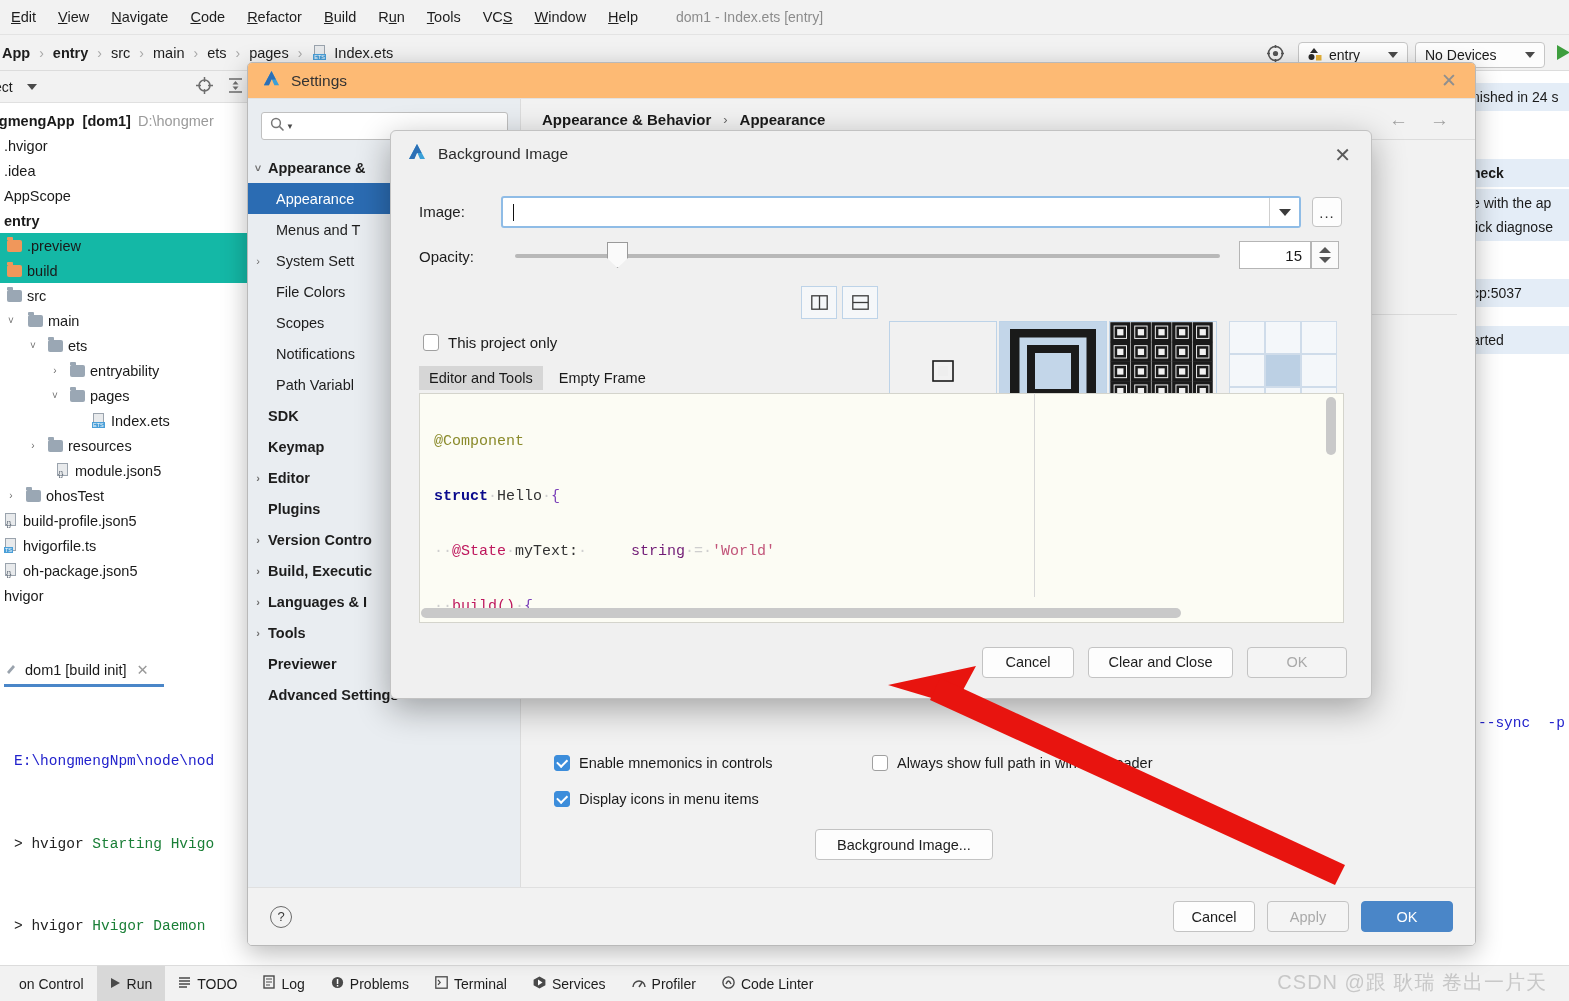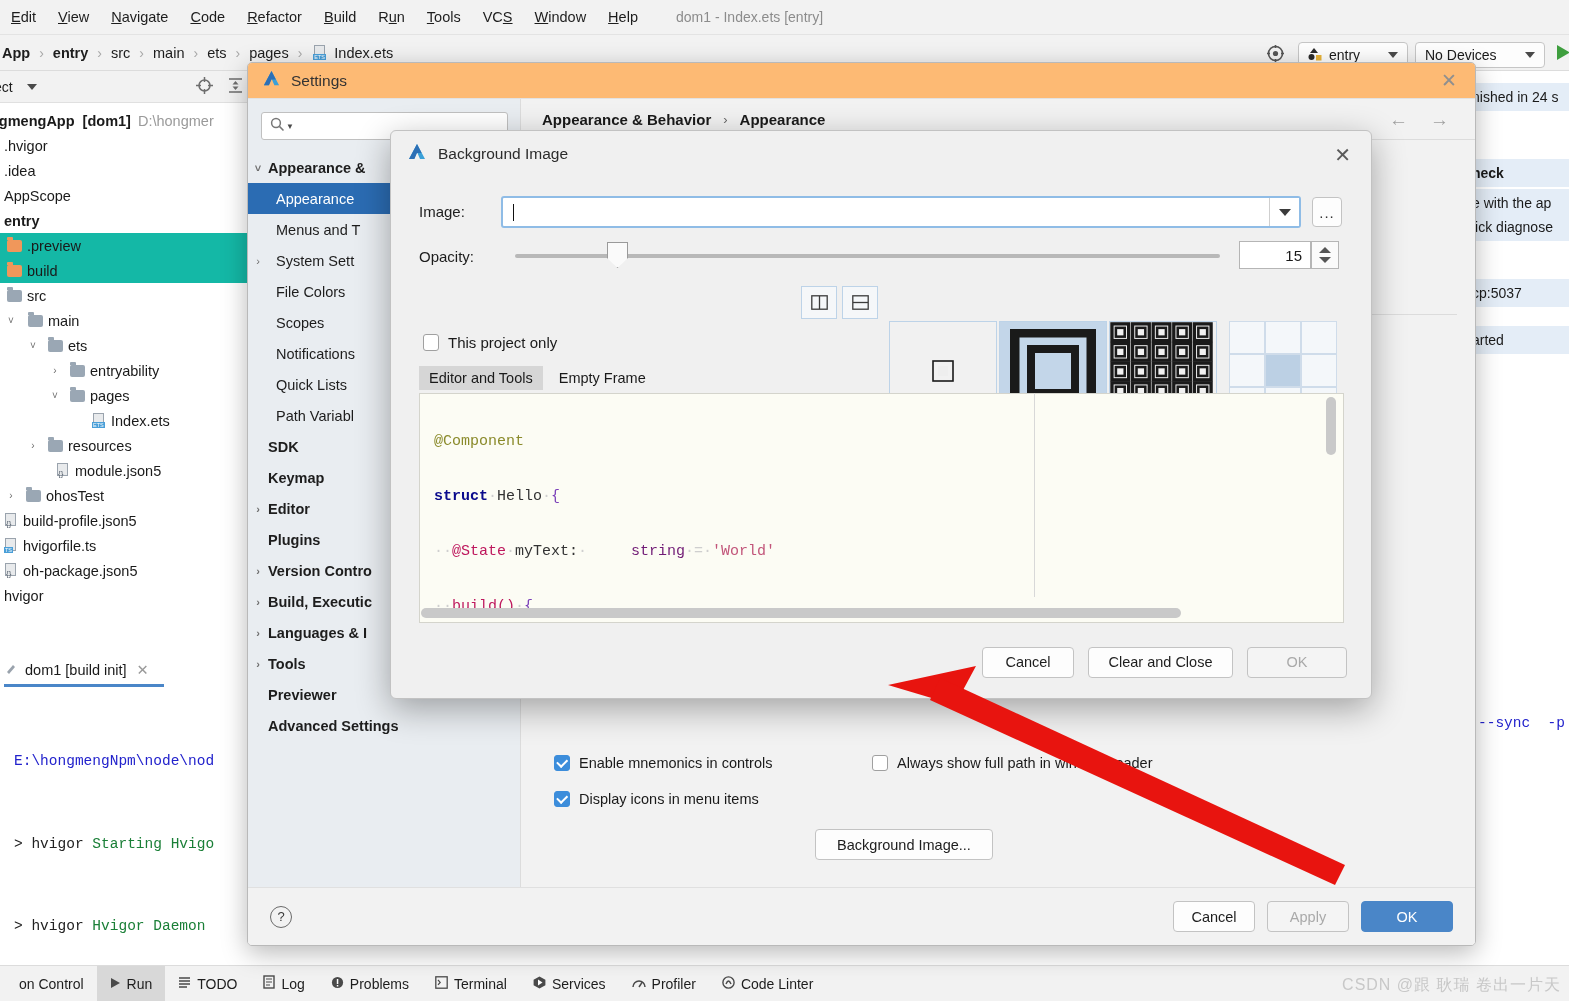--- a/index.html
+++ b/index.html
@@ -93,21 +93,21 @@
   .c-black { color:#222; }
   #consoleR { position:absolute; left:1478px; top:60px; font-family:"Liberation Mono", monospace; font-size:14.5px; color:#2222cc; white-space:pre; }
 
   
   #statusbar {
     position:absolute; left:0; bottom:0; width:1569px; height:36px; background:#f2f2f2;
     border-top:1px solid #dcdcdc; display:flex; align-items:center;
   }
   .sb-item { display:flex; align-items:center; gap:6px; height:36px; padding:0 13px; font-size:14px; color:#1d1d1d; }
   .sb-item.active { background:#d8d8d8; }
-  #watermark { position:absolute; right:8px; bottom:5px; font-size:16px; color:#c8c8c8; letter-spacing:1px;margin-top:6px; }
+  #watermark { position:absolute; right:22px; bottom:5px; font-size:20px; color:#c8c8c8; letter-spacing:1px;margin-top:6px; }
 
   
   #notifs { position:absolute; right:0; top:71px; width:112px; bottom:346px; background:#fff; border-left:1px solid #d6d6d6; overflow:hidden; }
   #notifscroll { position:absolute; left:0; top:0; width:10px; bottom:0; background:#ececec; }
   .ncard { position:absolute; left:10px; width:110px; background:#e4edf7; font-size:14px; color:#1a1a1a; padding:6px 4px; white-space:nowrap; }
 
   
   #settings {
     position:absolute; left:247px; top:62px; width:1229px; height:884px;
     background:#f2f2f2; border:1px solid #b9b9b9; border-radius:5px;
@@ -608,24 +608,20 @@
           <span class="ar"></span>
           <span style="padding-left:8px">File Colors</span>
         </div>
       <div class="navrow">
           <span class="ar"></span>
           <span style="padding-left:8px">Scopes</span>
         </div>
       <div class="navrow">
           <span class="ar"></span>
           <span style="padding-left:8px">Notifications</span>
-        </div>
-      <div class="navrow">
-          <span class="ar"></span>
-          <span style="padding-left:8px">Quick Lists</span>
         </div>
       <div class="navrow">
           <span class="ar"></span>
           <span style="padding-left:8px">Path Variabl</span>
         </div>
       <div class="navrow grp">
           <span class="ar"></span>
           <span>SDK</span>
         </div>
       <div class="navrow grp">

